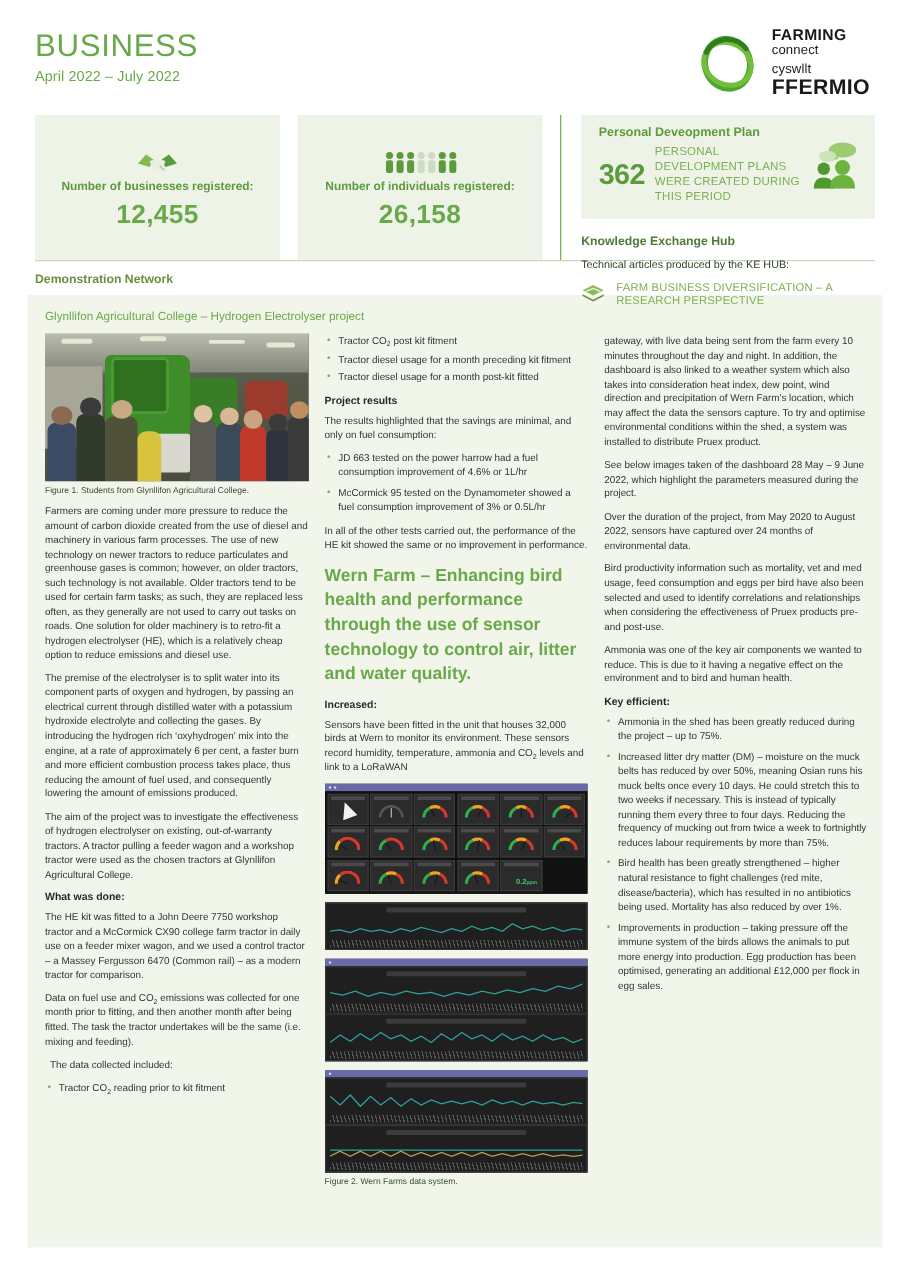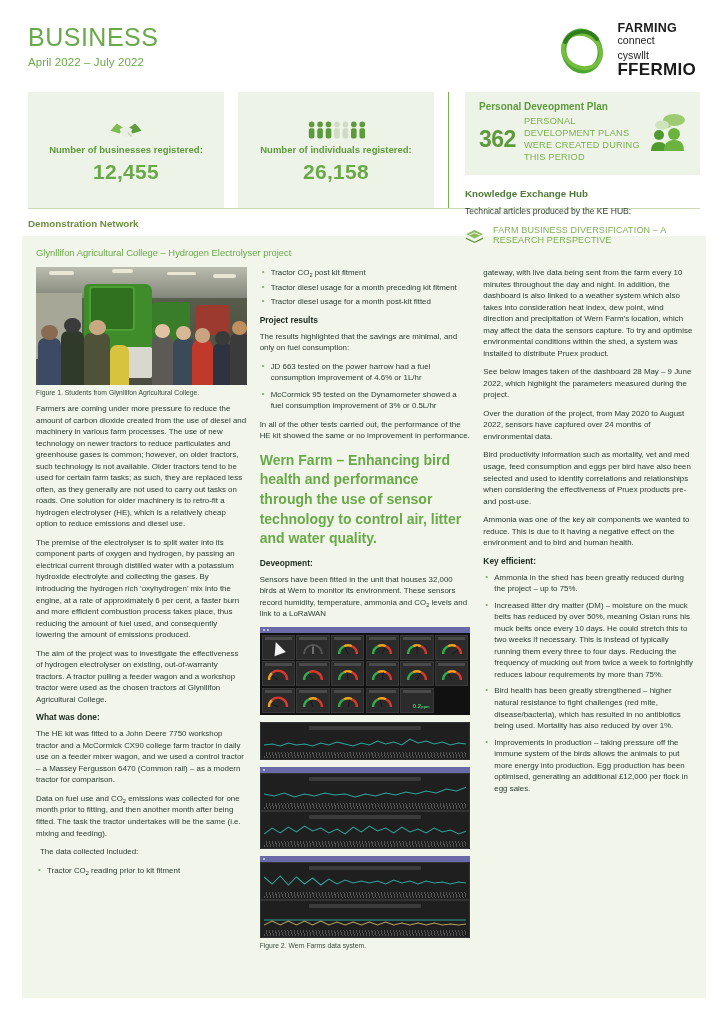--- a/index.html
+++ b/index.html
@@ -45,21 +45,21 @@
   .pdp-title { font-size: 10px; font-weight: bold; color: #5c9a3c; margin-bottom: 4px; }
   .pdp-row { display: flex; align-items: center; gap: 8px; }
   .pdp-num { font-size: 23px; font-weight: bold; color: #5c9a3c; letter-spacing: -.5px; }
   .pdp-text { font-size: 9.2px; color: #7ab04f; line-height: 1.3; letter-spacing: .2px; }
   .pdp-icon { width: 42px; height: 38px; flex: 0 0 42px; }
 
   
   .ke-block { padding: 13px 24px 0 0; }
   .ke-title { font-size: 9.8px; font-weight: bold; color: #4f7a3a; margin-bottom: 7px; }
   .ke-sub { font-size: 8.6px; color: #33402f; margin-bottom: 9px; }
-  .ke-item { display: flex; align-items: flex-end; gap: 9px; }
+  .ke-item { display: flex; align-items: center; gap: 9px; }
   .ke-icon { width: 19px; height: 16px; flex: 0 0 19px; }
   .ke-item-text { font-size: 9px; color: #7fae55; letter-spacing: .15px; }
 
   
   .sec-rule { height: 1px; background: #c8d9b4; margin: 0 24px 0 28px; }
   .sec-title { font-size: 9.8px; font-weight: bold; color: #6b8f3f; padding: 9px 0 7px 28px; }
 
   
   .panel { background: #f1f5ea; margin: 0 18px 0 22px; padding: 11px 12px 10px 14px; height: 762px; }
   .panel-title { font-size: 9.4px; color: #6aa94a; margin-bottom: 9px; }
@@ -300,21 +300,21 @@
 
         <div class="h3">Project results</div>
         <p>The results highlighted that the savings are minimal, and only on fuel consumption:</p>
         <ul>
           <li>JD 663 tested on the power harrow had a fuel consumption improvement of 4.6% or 1L/hr</li>
           <li>McCormick 95 tested on the Dynamometer showed a fuel consumption improvement of 3% or 0.5L/hr</li>
         </ul>
         <p>In all of the other tests carried out, the performance of the HE kit showed the same or no improvement in performance.</p>
 
         <div class="h3-green">Wern Farm – Enhancing bird health and performance through the use of sensor technology to control air, litter and water quality.</div>
-        <div class="h3">Deveopment:</div>
+        <div class="h3">Increased:</div>
         <p>Sensors have been fitted in the unit that houses 32,000 birds at Wern to monitor its environment. These sensors record humidity, temperature, ammonia and CO<sub>2</sub> levels and link to a LoRaWAN</p>
 
         <div>
 
           <div class="dash">
             <div class="dash-bar">
               <span class="dot"></span>
                 <span class="dot"></span>
             </div>
             <div class="gauge-grid">

